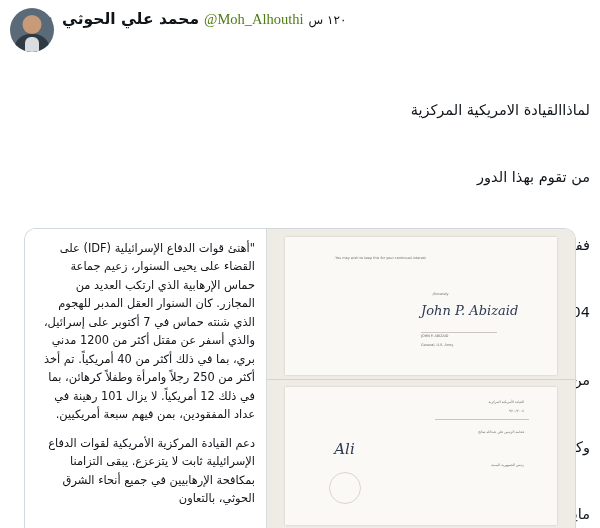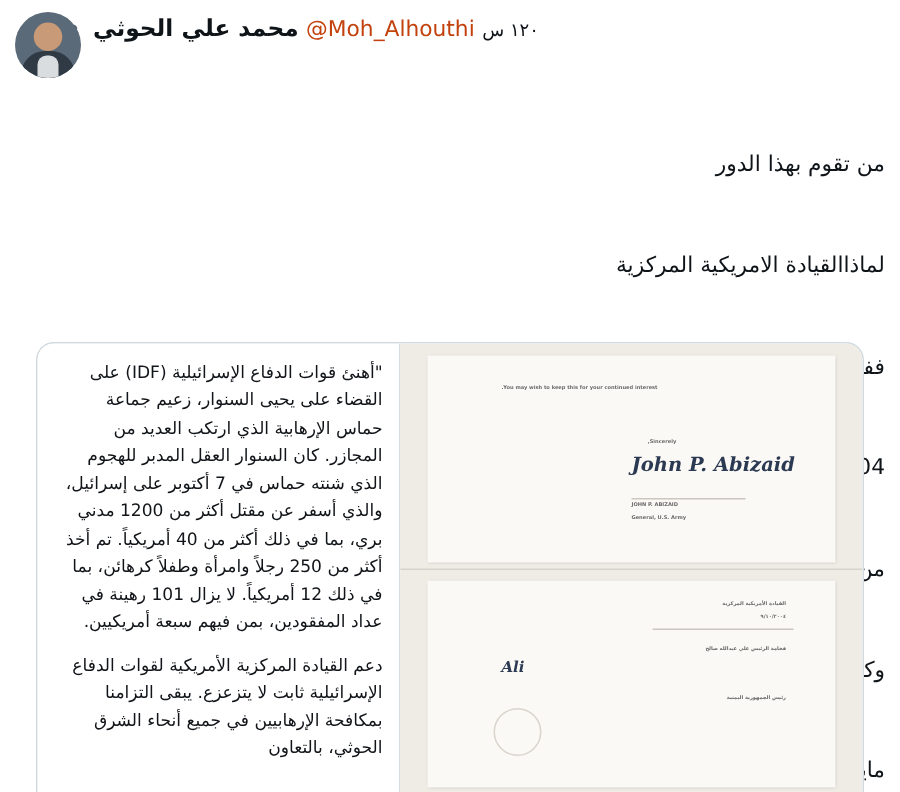--- a/index.html
+++ b/index.html
@@ -61,23 +61,24 @@
     min-width:0;
   }
   .displayname{
     font-weight:bold;
     font-size:15.5px;
     color:#0f1419;
     white-space:nowrap;
   }
   .handle{
     font-size:14.5px;
-    color:#c2410c;
+    color:#4d7c0f;
     white-space:nowrap;
     direction:ltr;
+    font-family:Liberation Serif, serif;
   }
   .timestamp{
     font-size:12px;
     color:#0f1419;
     white-space:nowrap;
   }
   .menu-dots{
     position:absolute;
     left:22px;top:12px;
     font-size:17px;
@@ -125,21 +126,20 @@
     border-bottom:1px solid #d8d3ca;
     overflow:hidden;
   }
   .doc.top{flex:0 0 50%;}
   .doc.bottom{flex:1 1 auto;border-bottom:none;}
   .doc .paper{
     position:absolute;
     left:6%;right:6%;top:5%;bottom:3%;
     background:#fbf9f5;
     box-shadow:0 0 2px rgba(0,0,0,.18);
-    font-weight:bold;
   }
   .doc .tiny{
     position:absolute;
     font-size:3.4px;
     color:#6a6a6a;
     line-height:1.5;
     white-space:nowrap;
   }
   .doc .rule{
     position:absolute;
@@ -188,22 +188,22 @@
       <div class="shirt"></div>
     </div>
     <div class="namewrap">
       <span class="displayname">محمد علي الحوثي</span>
       <span class="handle">@Moh_Alhouthi</span>
       <span class="timestamp">١٢٠ س</span>
     </div>
   </div>
 
   <div class="tweet-text">
+    <span class="line">لماذاالقيادة الامريكية المركزية</span>
     <span class="line">من تقوم بهذا الدور</span>
-    <span class="line">لماذاالقيادة الامريكية المركزية</span>
     <span class="line">ففي استشهادالسيد حسين بدرالدين الحوثي أُرسلت رسالة تهنئة لعلي صالح</span>
     <span class="line">10/9/2004م</span>
     <span class="line">من جون ابي زيدقائد القيادة المركزية الأمريكية</span>
     <span class="line">وكذلك فعل قائدالقيادةالمركزية الحالي</span>
     <span class="line">مايكل أريك كوريلا عندإستشهاد القائد الكبير <span class="hashtag">#يحيى_السنوار</span></span>
     
     
   </div>
 
   <div class="media">
@@ -221,21 +221,21 @@
         </div>
       </div>
 
       <div class="doc bottom">
         <div class="paper">
           <div class="tiny" style="top:9%;right:12%;direction:rtl;">القيادة الأمريكية المركزية</div>
           <div class="tiny" style="top:16%;right:12%;direction:rtl;">٩/١٠/٢٠٠٤</div>
           <div class="rule" style="top:23%;right:10%;width:35%;"></div>
           <div class="tiny" style="top:31%;right:12%;direction:rtl;">فخامة الرئيس علي عبدالله صالح</div>
           <div class="tiny" style="top:55%;right:12%;direction:rtl;">رئيس الجمهورية اليمنية</div>
-          <div class="sig" style="top:38%;left:18%;font-size:10px;">Ali</div>
+          <div class="sig" style="top:38%;left:18%;font-size:15px;">Ali</div>
           <div class="seal" style="top:62%;left:16%;"></div>
         </div>
       </div>
 
     </div>
 
     <div class="media-right">
       <p>"أهنئ قوات الدفاع الإسرائيلية (IDF) على القضاء على يحيى السنوار، زعيم جماعة حماس الإرهابية الذي ارتكب العديد من المجازر. كان السنوار العقل المدبر للهجوم الذي شنته حماس في 7 أكتوبر على إسرائيل، والذي أسفر عن مقتل أكثر من 1200 مدني بري، بما في ذلك أكثر من 40 أمريكياً. تم أخذ أكثر من 250 رجلاً وامرأة وطفلاً كرهائن، بما في ذلك 12 أمريكياً. لا يزال 101 رهينة في عداد المفقودين، بمن فيهم سبعة أمريكيين.</p>
       <p>دعم القيادة المركزية الأمريكية لقوات الدفاع الإسرائيلية ثابت لا يتزعزع. يبقى التزامنا بمكافحة الإرهابيين في جميع أنحاء الشرق الحوثي، بالتعاون</p>
     </div>

